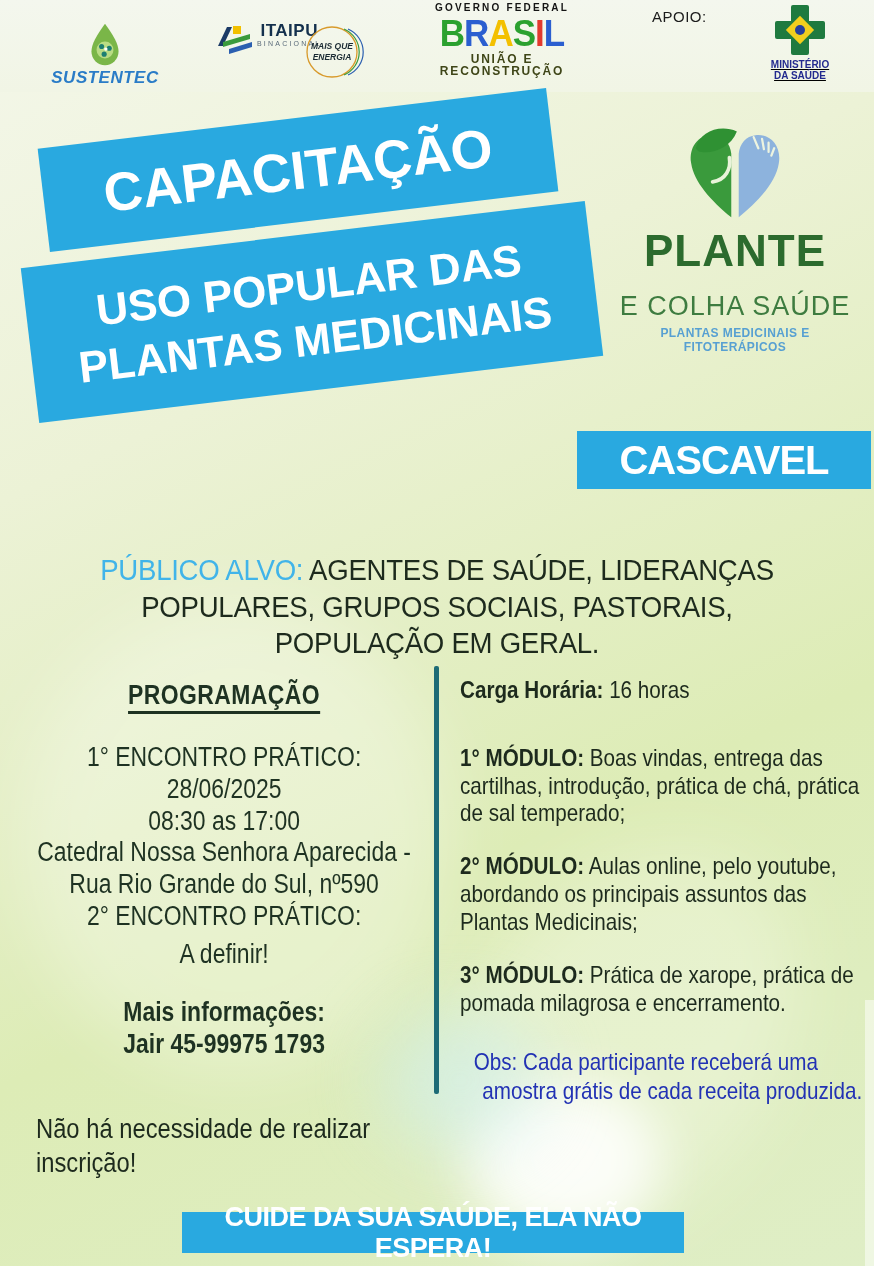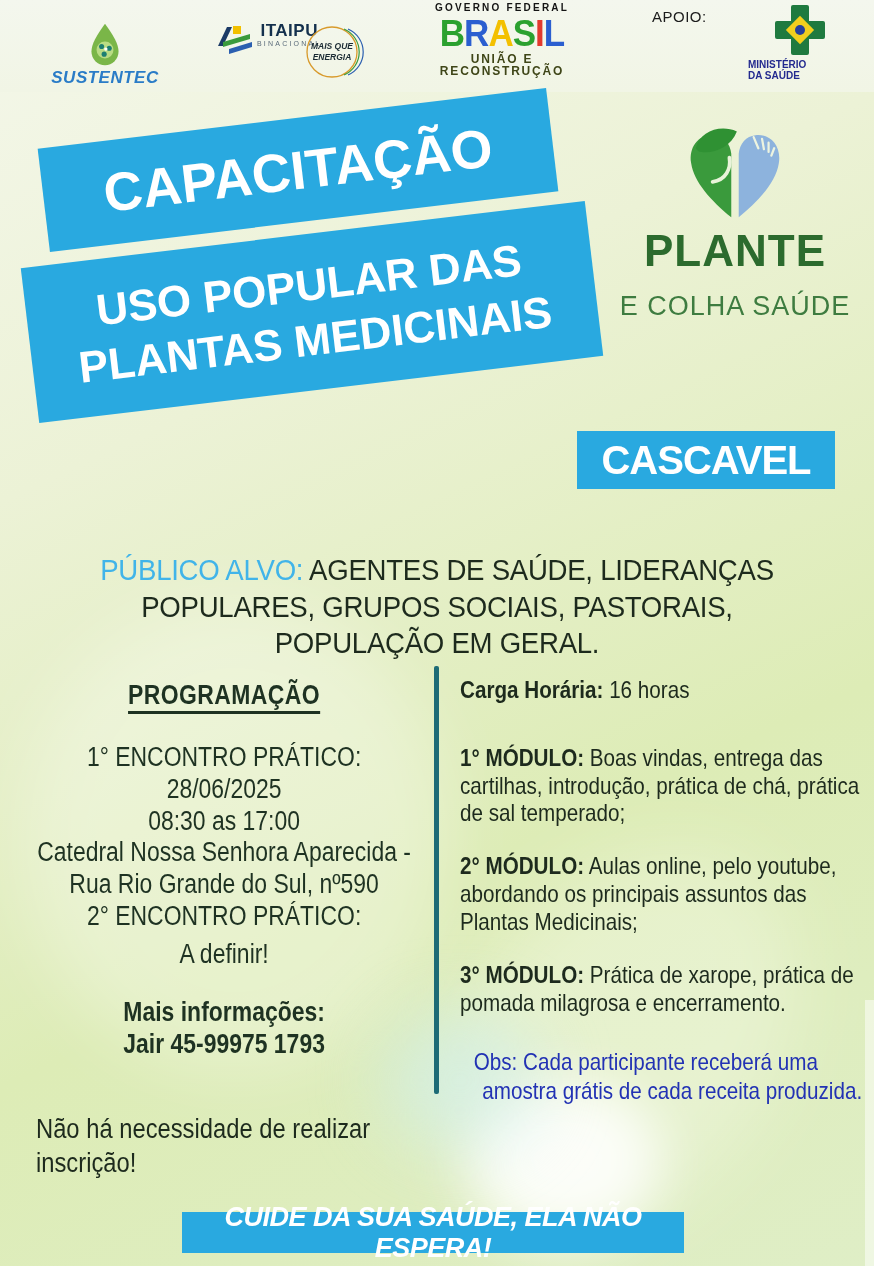--- a/index.html
+++ b/index.html
@@ -26,38 +26,38 @@
   .itaipu-sub{font-size:7px;color:#5a6b7a;letter-spacing:2.2px;margin-top:1px;}
   .badge-energia{left:302px;top:20px;}
   .logo-govbr{left:416px;top:3px;width:172px;text-align:center;line-height:1;}
   .gov-top{font-size:10px;font-weight:800;letter-spacing:2.2px;color:#141414;}
   .gov-brand{font-size:35px;font-weight:900;letter-spacing:-1px;margin:2px 0 3px 0;}
   .gov-brand span{display:inline-block;transform:scaleY(1.05);}
   .gb-1{color:#2ba12f;} .gb-2{color:#2b5fd0;} .gb-3{color:#f3c000;}
   .gb-4{color:#2ba12f;} .gb-5{color:#e23a2e;} .gb-6{color:#2b5fd0;}
   .gov-bottom{font-size:12px;font-weight:700;letter-spacing:1.8px;color:#3f4618;}
   .apoio{left:652px;top:8px;font-size:15px;color:#1c1c1c;letter-spacing:.5px;}
-  .logo-ms{left:748px;top:2px;width:104px;text-align:left;}
+  .logo-ms{left:748px;top:2px;width:104px;text-align:center;text-decoration:underline;}
   .ms-cross{position:relative;width:56px;height:56px;margin:0 auto;}
   .ms-cross .bar-v{position:absolute;left:19px;top:3px;width:18px;height:50px;background:#1f7a3f;border-radius:2px;}
   .ms-cross .bar-h{position:absolute;left:3px;top:19px;width:50px;height:18px;background:#1f7a3f;border-radius:2px;}
   .ms-cross .diamond{position:absolute;left:18px;top:18px;width:20px;height:20px;background:#f2cf1d;transform:rotate(45deg);}
   .ms-cross .dot{position:absolute;left:23px;top:23px;width:10px;height:10px;border-radius:50%;background:#26409a;}
   .ms-text{font-size:10px;font-weight:800;color:#232a8f;line-height:1.1;margin-top:1px;}
   
   .banner{background:#29a9e0;color:#fff;display:flex;align-items:center;justify-content:center;text-align:center;font-weight:700;}
   .banner-title{left:42px;top:118px;width:512px;height:104px;transform:rotate(-6.8deg);font-size:54px;letter-spacing:0;}
   .banner-sub{left:28px;top:234px;width:568px;height:156px;transform:rotate(-6.8deg);font-size:44px;line-height:1.25;flex-direction:column;}
   
   .brand{left:608px;top:124px;width:254px;text-align:center;}
   .brand-title{font-size:44px;font-weight:900;color:#2c6b2e;letter-spacing:1px;line-height:1;margin-top:4px;}
   .brand-sub{font-size:27px;font-weight:400;color:#3e7c40;letter-spacing:1px;line-height:1.15;margin-top:18px;}
   .brand-tag{font-size:12px;font-weight:700;color:#57a0d2;letter-spacing:.4px;margin-top:4px;}
   
-  .city{left:577px;top:431px;width:258px;height:58px;font-size:40px;letter-spacing:-1px;text-align:right;}
+  .city{left:577px;top:431px;width:294px;height:58px;font-size:40px;letter-spacing:-1px;text-align:right;}
   
   .audience{left:28px;top:522px;width:818px;transform:scaleX(0.92);transform-origin:center top;
             text-align:center;font-size:30px;color:#1d2a1d;line-height:1.22;letter-spacing:-.3px;}
   .audience .lbl{color:#41b4e9;}
   
   .schedule{left:15px;top:680px;width:492px;transform:scaleX(0.85);transform-origin:left top;
             text-align:center;font-size:27px;color:#1e3222;line-height:1.18;}
   .schedule-title{font-weight:700;text-decoration:underline;text-underline-offset:7px;
                   text-decoration-thickness:2.5px;margin-bottom:30px;letter-spacing:.5px;}
   .sch-line{margin:0;}
@@ -68,21 +68,21 @@
   
   .divider{left:434px;top:666px;width:5px;height:428px;background:#1d6b76;border-radius:2px;}
   
   .details{left:460px;top:676px;width:470px;transform:scaleX(0.86);transform-origin:left top;
            font-size:24px;color:#1d2a1d;line-height:1.16;}
   .details b{font-weight:700;}
   .workload{margin:0 0 40px 0;}
   .module{margin:0 0 25px 0;}
   .note{color:#2232b4;margin-top:32px;padding-left:26px;text-indent:-10px;line-height:1.2;}
   
-  .footer-banner{left:182px;top:1212px;width:502px;height:41px;font-size:27px;letter-spacing:-.5px;font-style:italic;}
+  .footer-banner{left:182px;top:1212px;width:502px;height:41px;font-size:27px;letter-spacing:-.5px;}
 </style>
 </head>
 <body>
 
 <div class="abs top-strip"></div>
 <div class="abs glow glow1"></div>
 <div class="abs glow glow2"></div>
 <div class="abs glow glow3"></div>
 <div class="abs glow glow4"></div>
 <div class="abs edge-strip"></div>
@@ -160,20 +160,21 @@
     <svg width="112" height="97" viewBox="0 0 120 104">
       <path d="M56 100 C34 82 16 62 13 42 C10 24 22 10 38 12 C48 13 55 21 56 32 Z" fill="#3a9a3c"></path>
       <path d="M18 26 C22 8 44 0 62 8 C56 24 38 32 24 30 C21 30 19 28 18 26 Z" fill="#2f9133"></path>
       <path d="M36 62 C50 60 56 48 54 36" fill="none" stroke="#e9f3da" stroke-width="4" stroke-linecap="round"></path>
       <path d="M64 100 C86 82 104 62 107 42 C110 24 98 10 82 12 C72 13 65 21 64 32 Z" fill="#8db3dd"></path>
       <path d="M80 14 L85 26 M89 16 L91 27 M96 20 L96 30 M102 26 L99 34" stroke="#edf4e0" stroke-width="2.4" stroke-linecap="round"></path>
     </svg>
   </span>
   <div class="brand-title">PLANTE</div>
   <div class="brand-sub">E COLHA SAÚDE</div>
+  <div class="brand-tag">PLANTAS MEDICINAIS E FITOTERÁPICOS</div>
 </div>
 
 <div class="abs banner city">CASCAVEL</div>
 
 <p class="abs audience"><span class="lbl">PÚBLICO ALVO:</span> <span>AGENTES DE SAÚDE, LIDERANÇAS POPULARES, GRUPOS SOCIAIS, PASTORAIS, POPULAÇÃO EM GERAL.</span></p>
 
 <div class="abs schedule">
   <div class="schedule-title">PROGRAMAÇÃO</div>
   <p class="sch-line">1° ENCONTRO PRÁTICO:</p>
   <p class="sch-line">28/06/2025</p>

